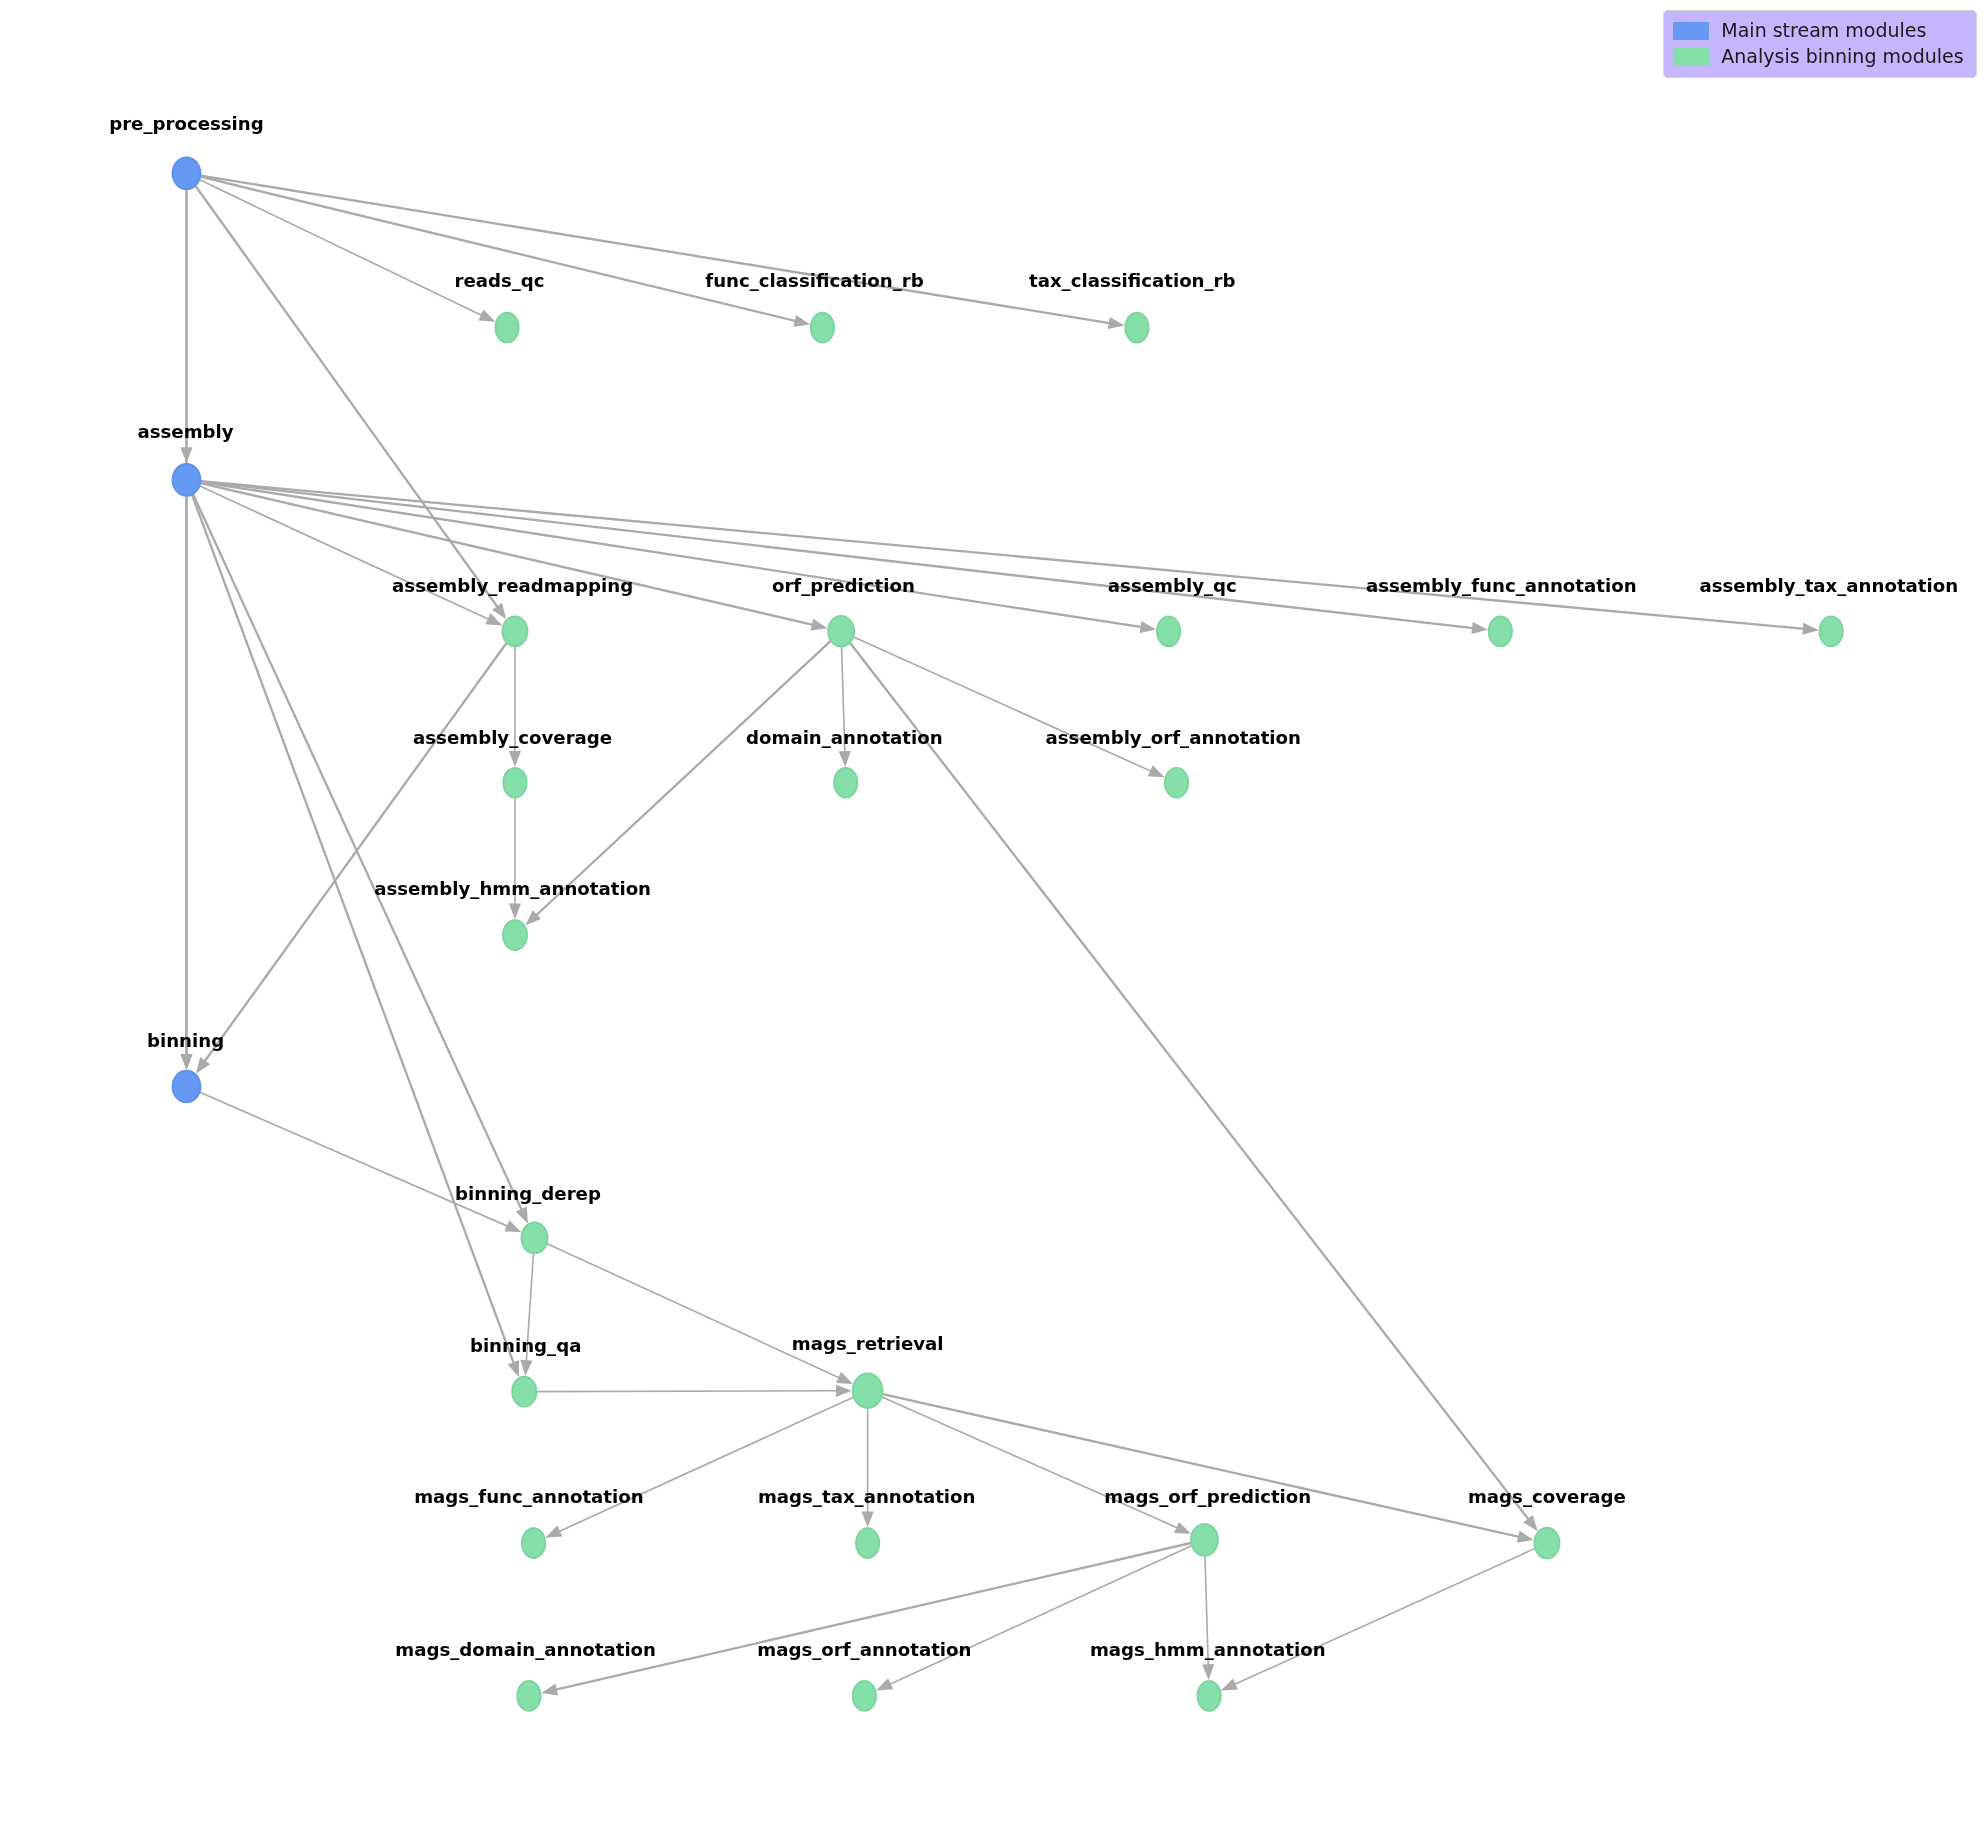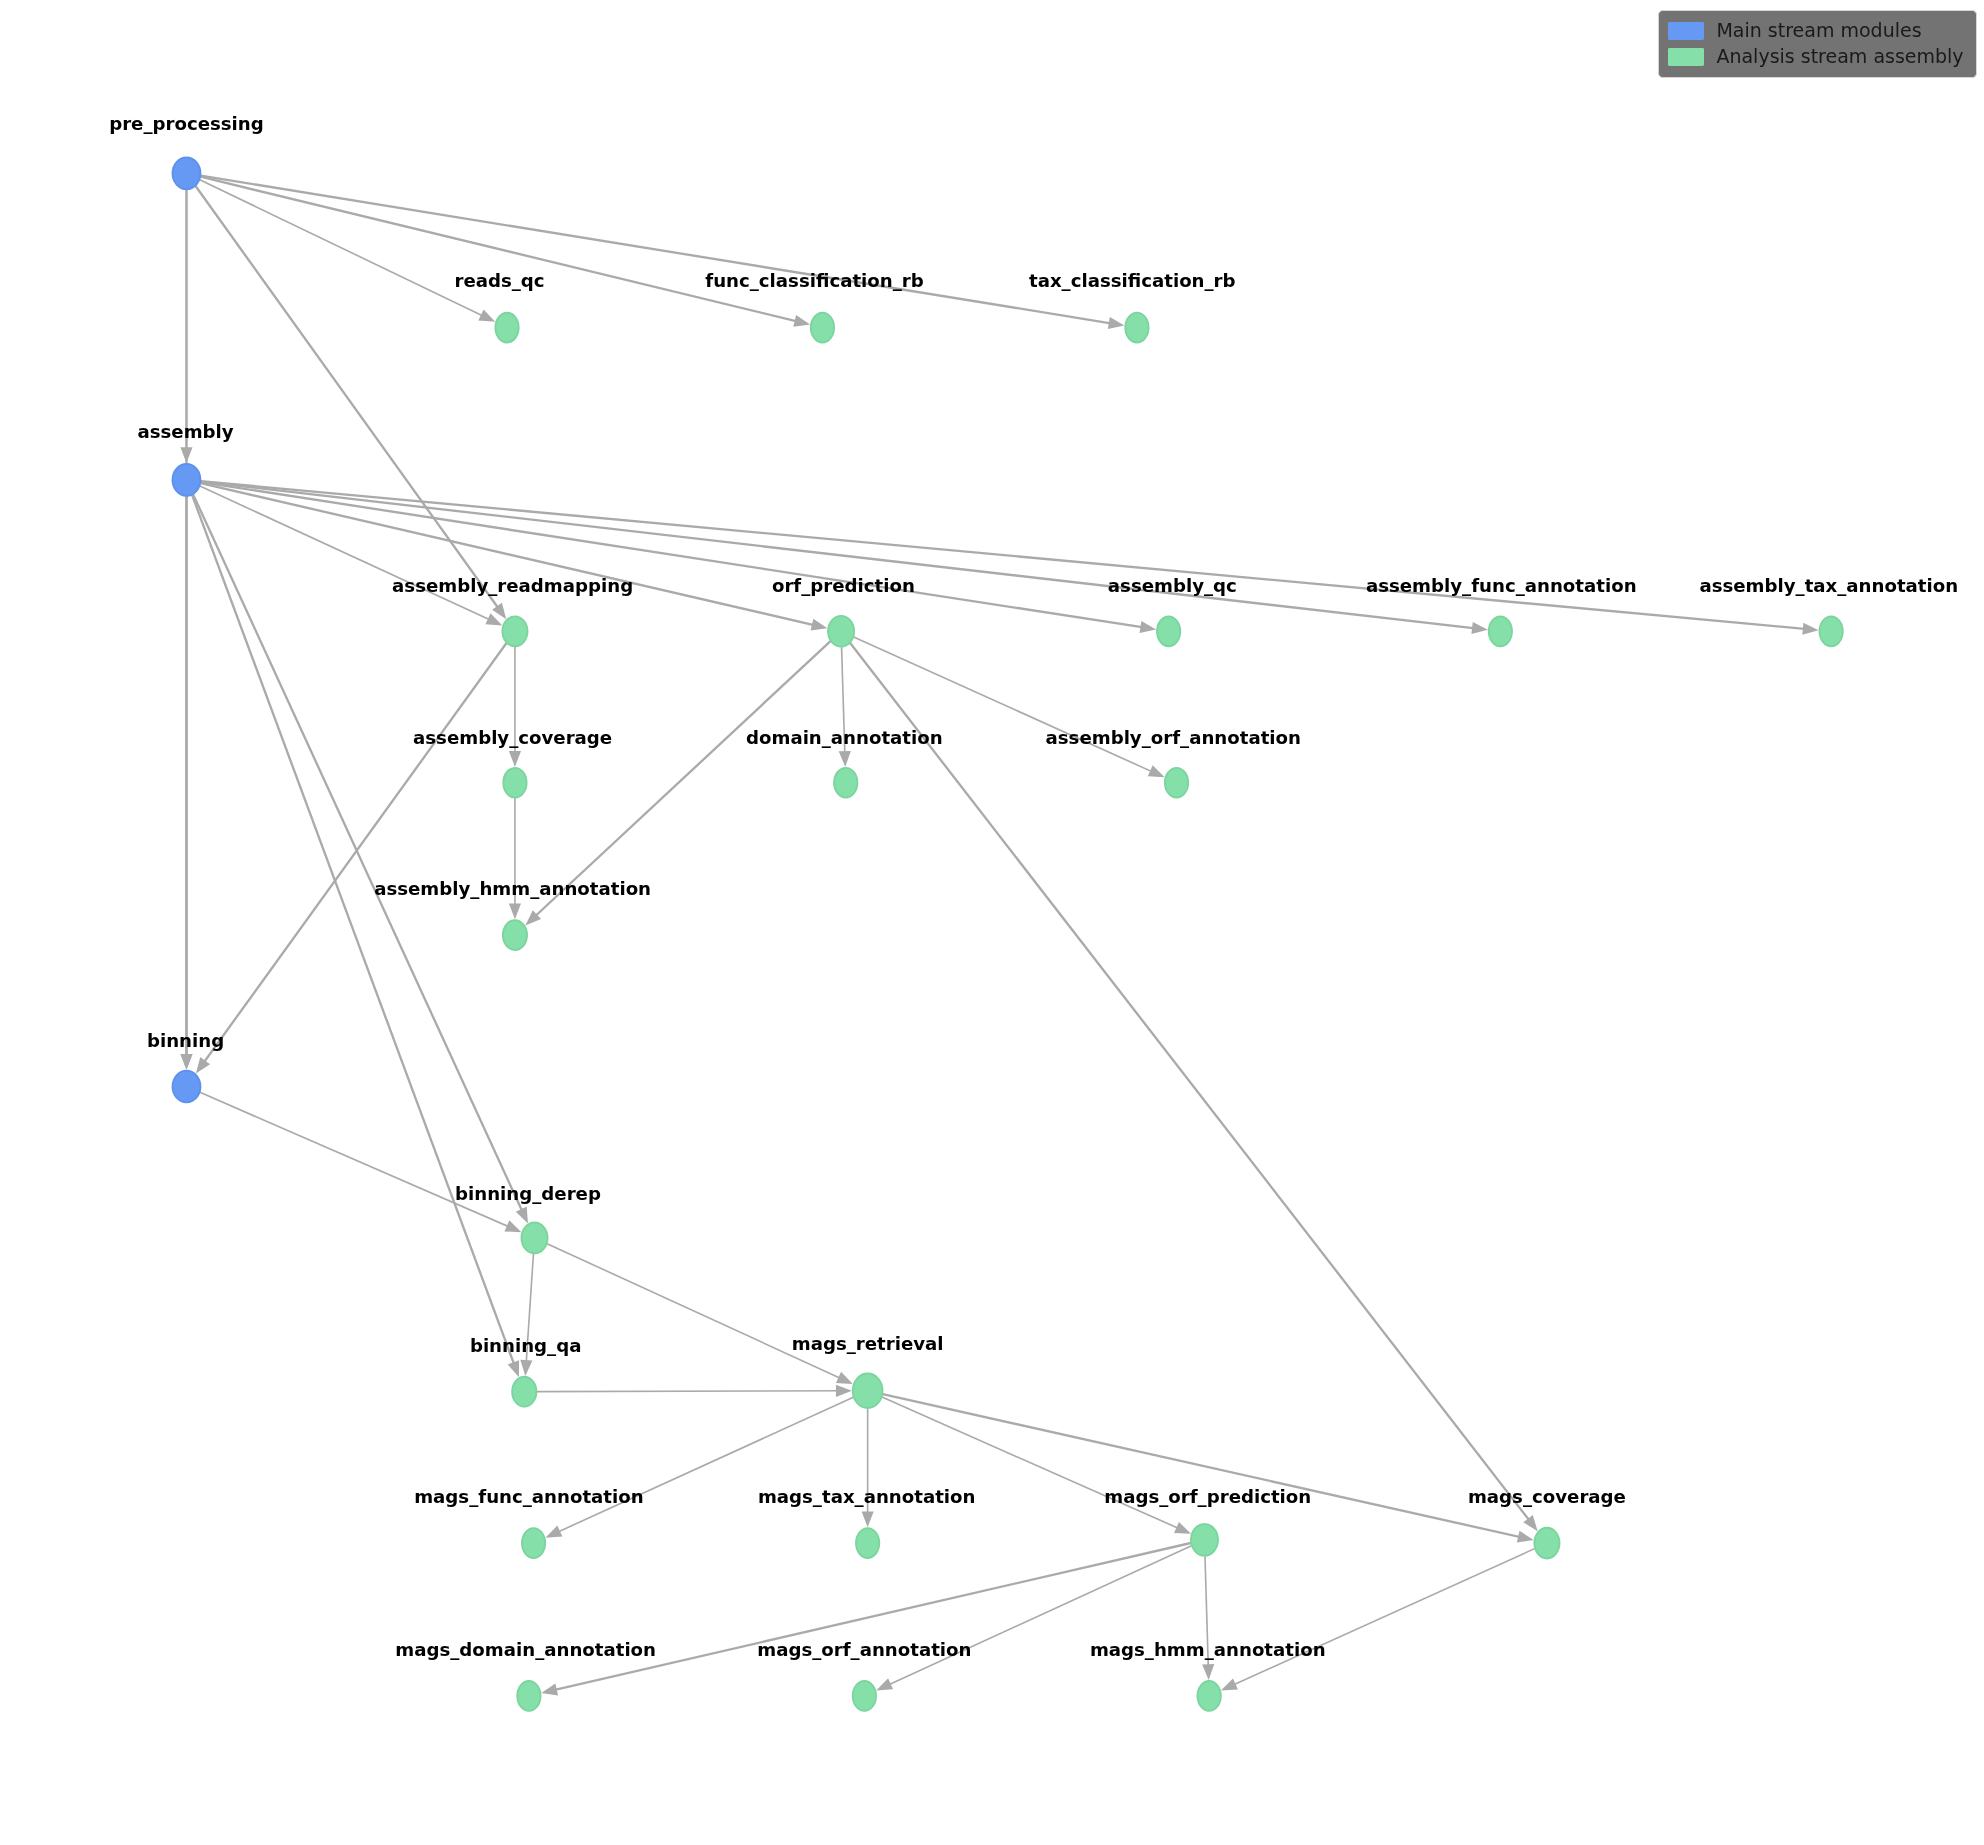--- a/index.html
+++ b/index.html
@@ -32,21 +32,21 @@
     font-size:39px;
     fill:#000000;
     text-anchor:middle;
     dominant-baseline:alphabetic;
   }
   
   #legend{
     position:absolute;
     top:10.3px;
     right:8.4px;
-    background:#737373;
+    background:#c4b5fd;
     border:1.4px solid #d6d6d6;
     border-radius:4.7px;
     padding:6.5px 12px 7.5px 9.3px;
     box-sizing:border-box;
   }
   .legend-row{
     display:flex;
     align-items:center;
     height:26px;
   }
@@ -261,18 +261,18 @@
       </g>
   </svg>
 
   <div id="legend">
     <div class="legend-row">
       <span class="legend-swatch" style="background: rgb(102, 153, 244);"></span>
       <span class="legend-text">Main stream modules</span>
     </div>
     <div class="legend-row">
       <span class="legend-swatch" style="background: rgb(132, 224, 168);"></span>
-      <span class="legend-text">Analysis stream assembly</span>
+      <span class="legend-text">Analysis binning modules</span>
     </div>
   </div>
 
 </div>
 
 
 </body></html>

